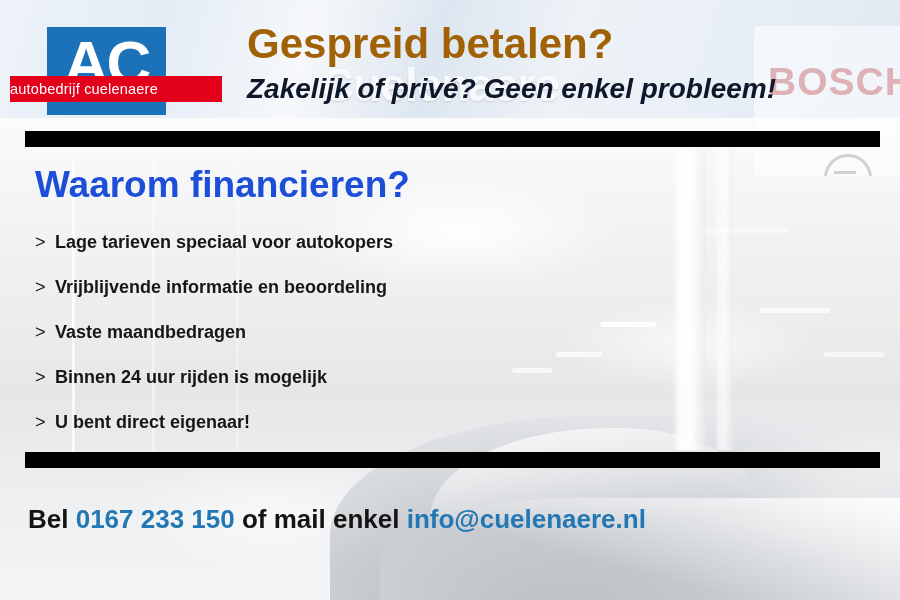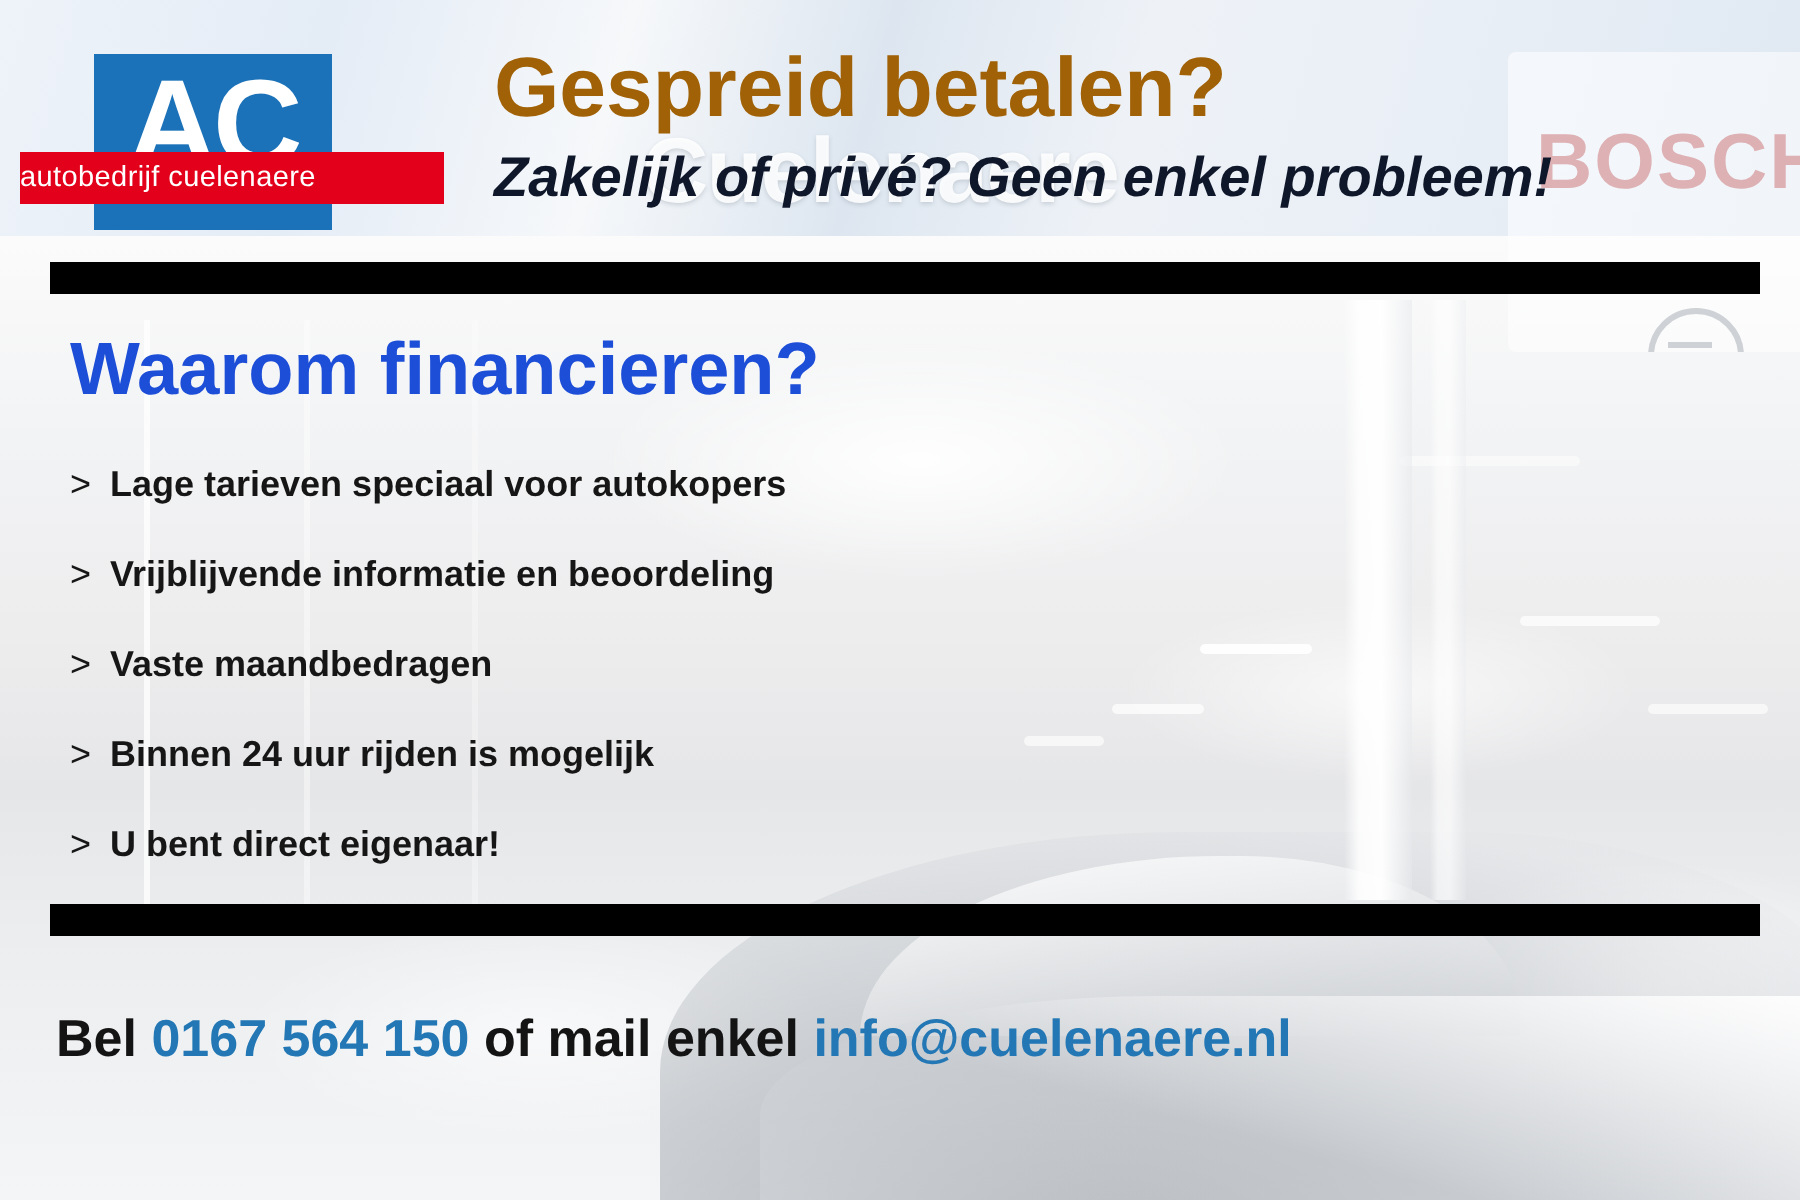--- a/index.html
+++ b/index.html
@@ -365,18 +365,18 @@
         <li>
           <span class="chev">&gt;</span><span>U bent direct eigenaar!</span>
         </li>
       </ul>
     </div>
 
     <div class="rule" id="rule-bottom"></div>
 
     <div id="footer">
       <div class="f-line">
-        <span>Bel </span><span class="accent">0167 564 150</span><span> of mail enkel </span><span class="accent">info@cuelenaere.nl</span>
+        <span>Bel </span><span class="accent">0167 233 150</span><span> of mail enkel </span><span class="accent">info@cuelenaere.nl</span>
       </div>
     </div>
 
   </div>
 </div>
 
 </body></html>

